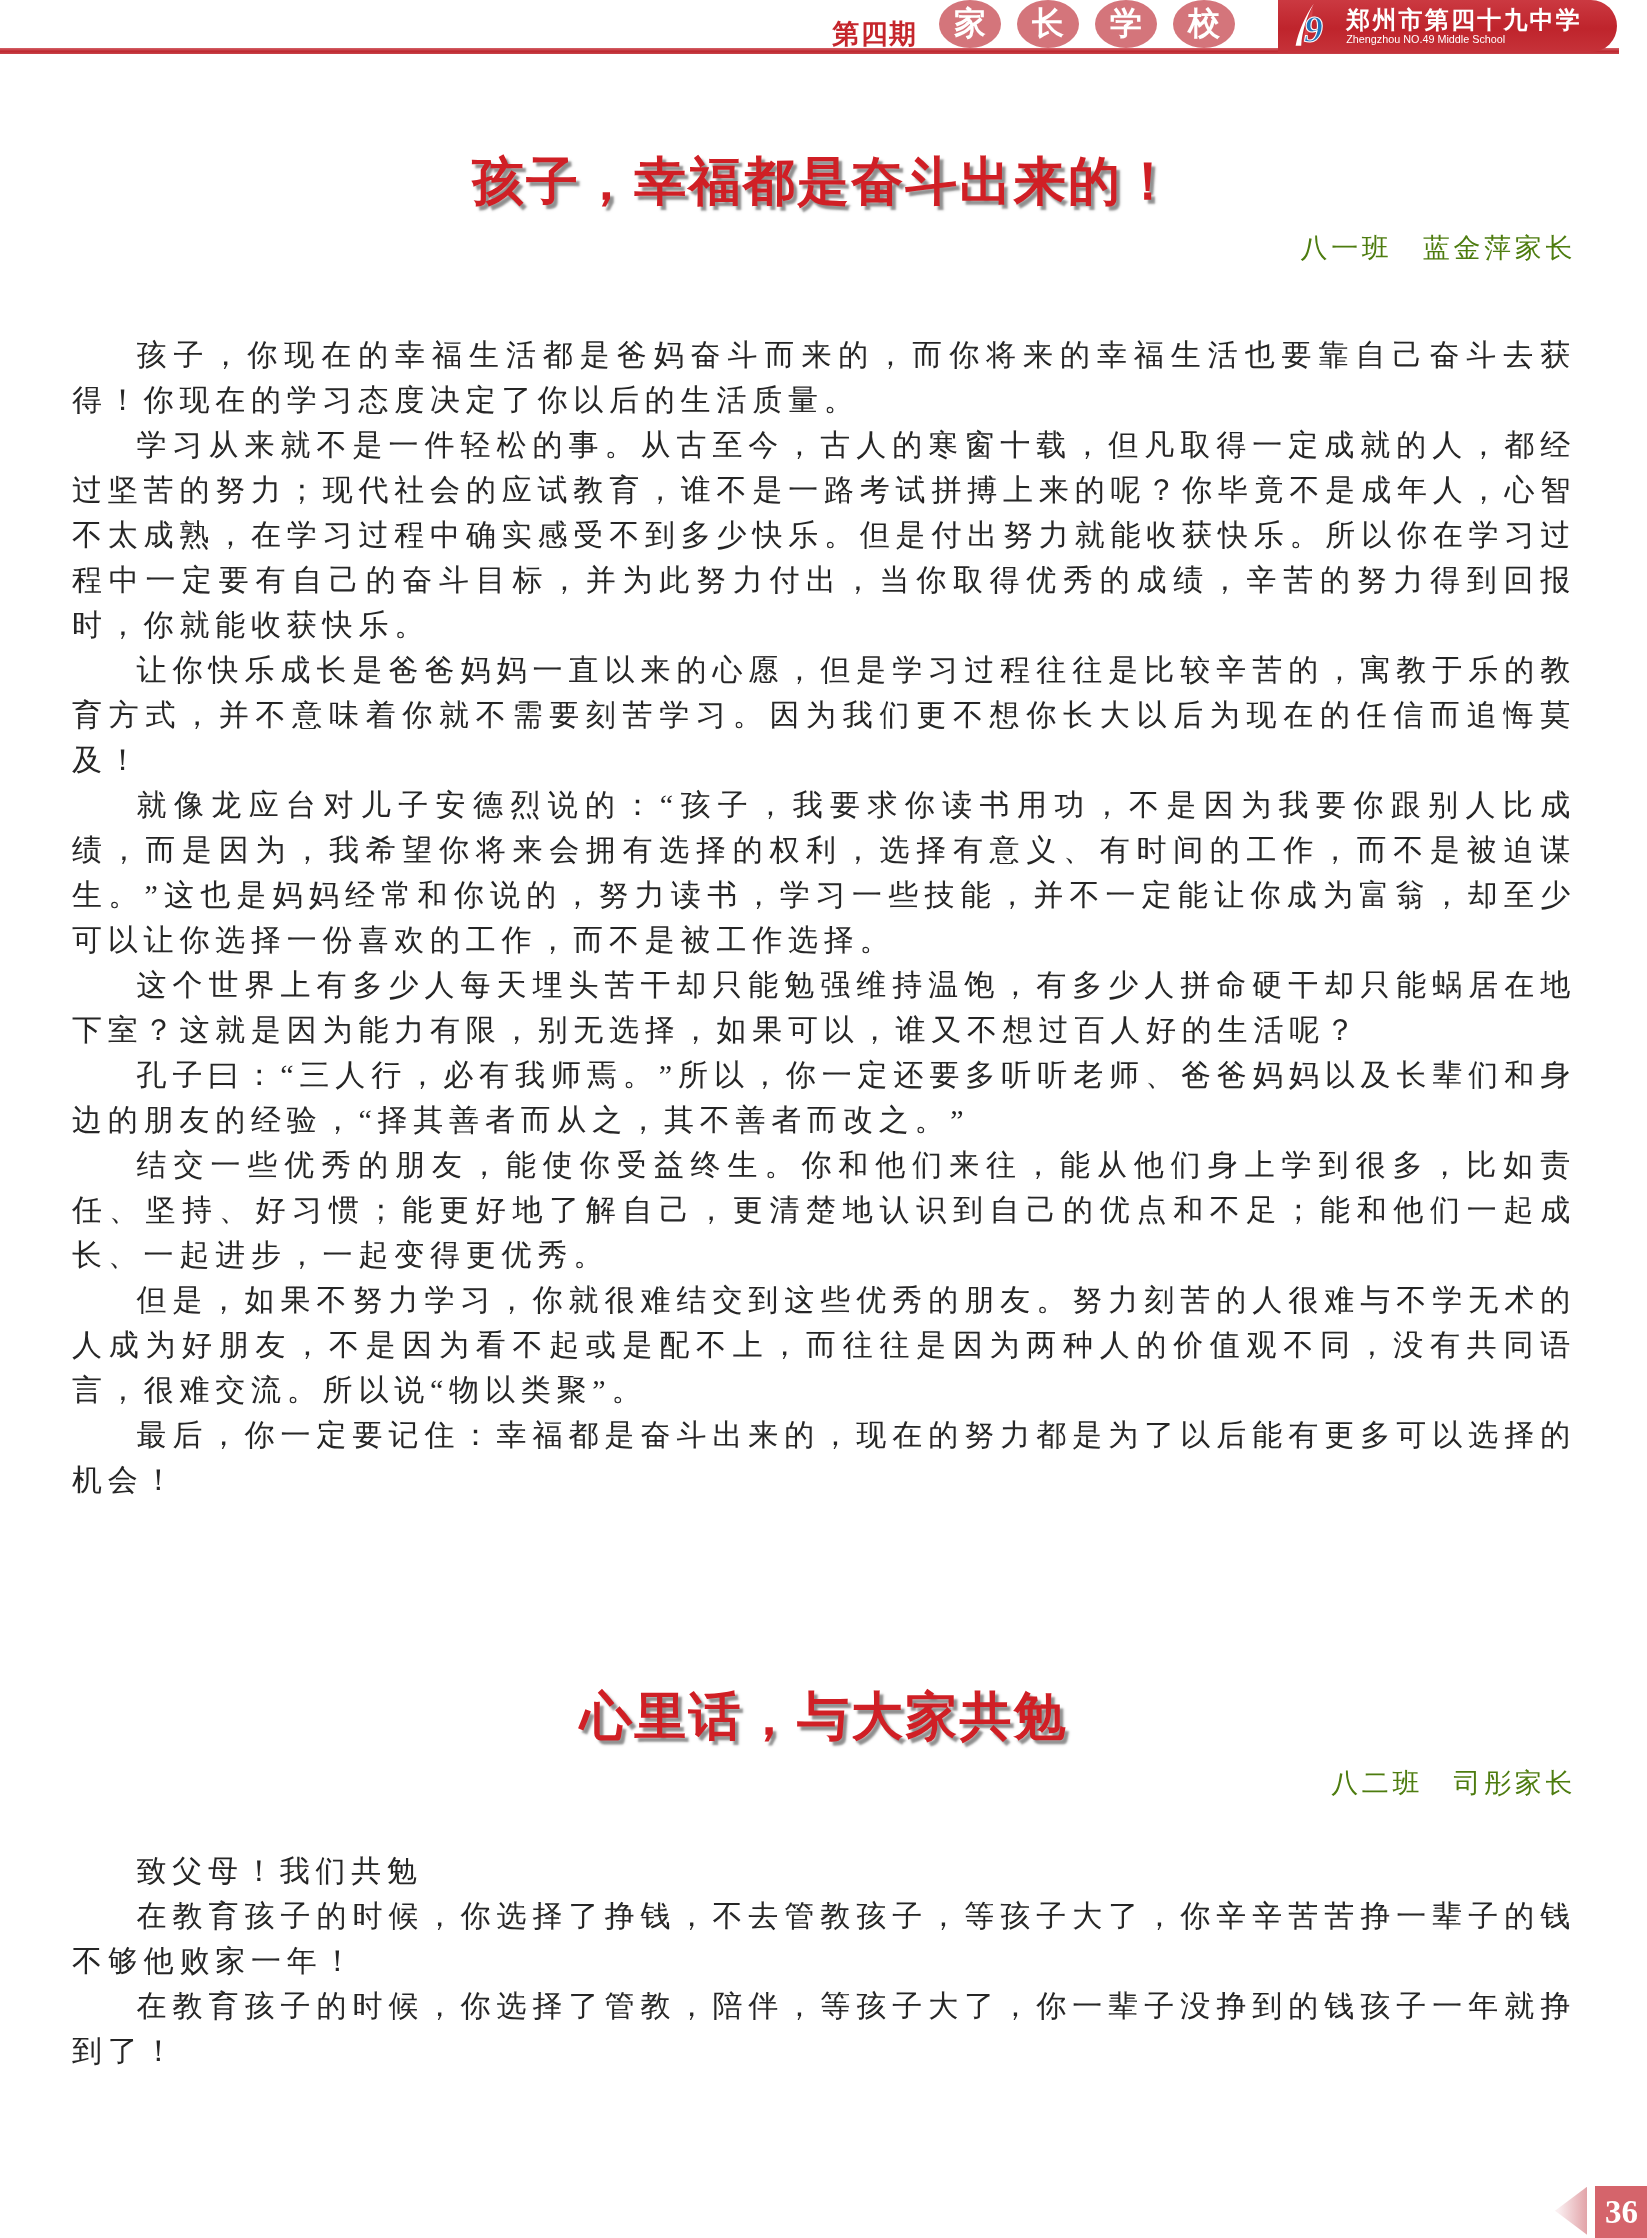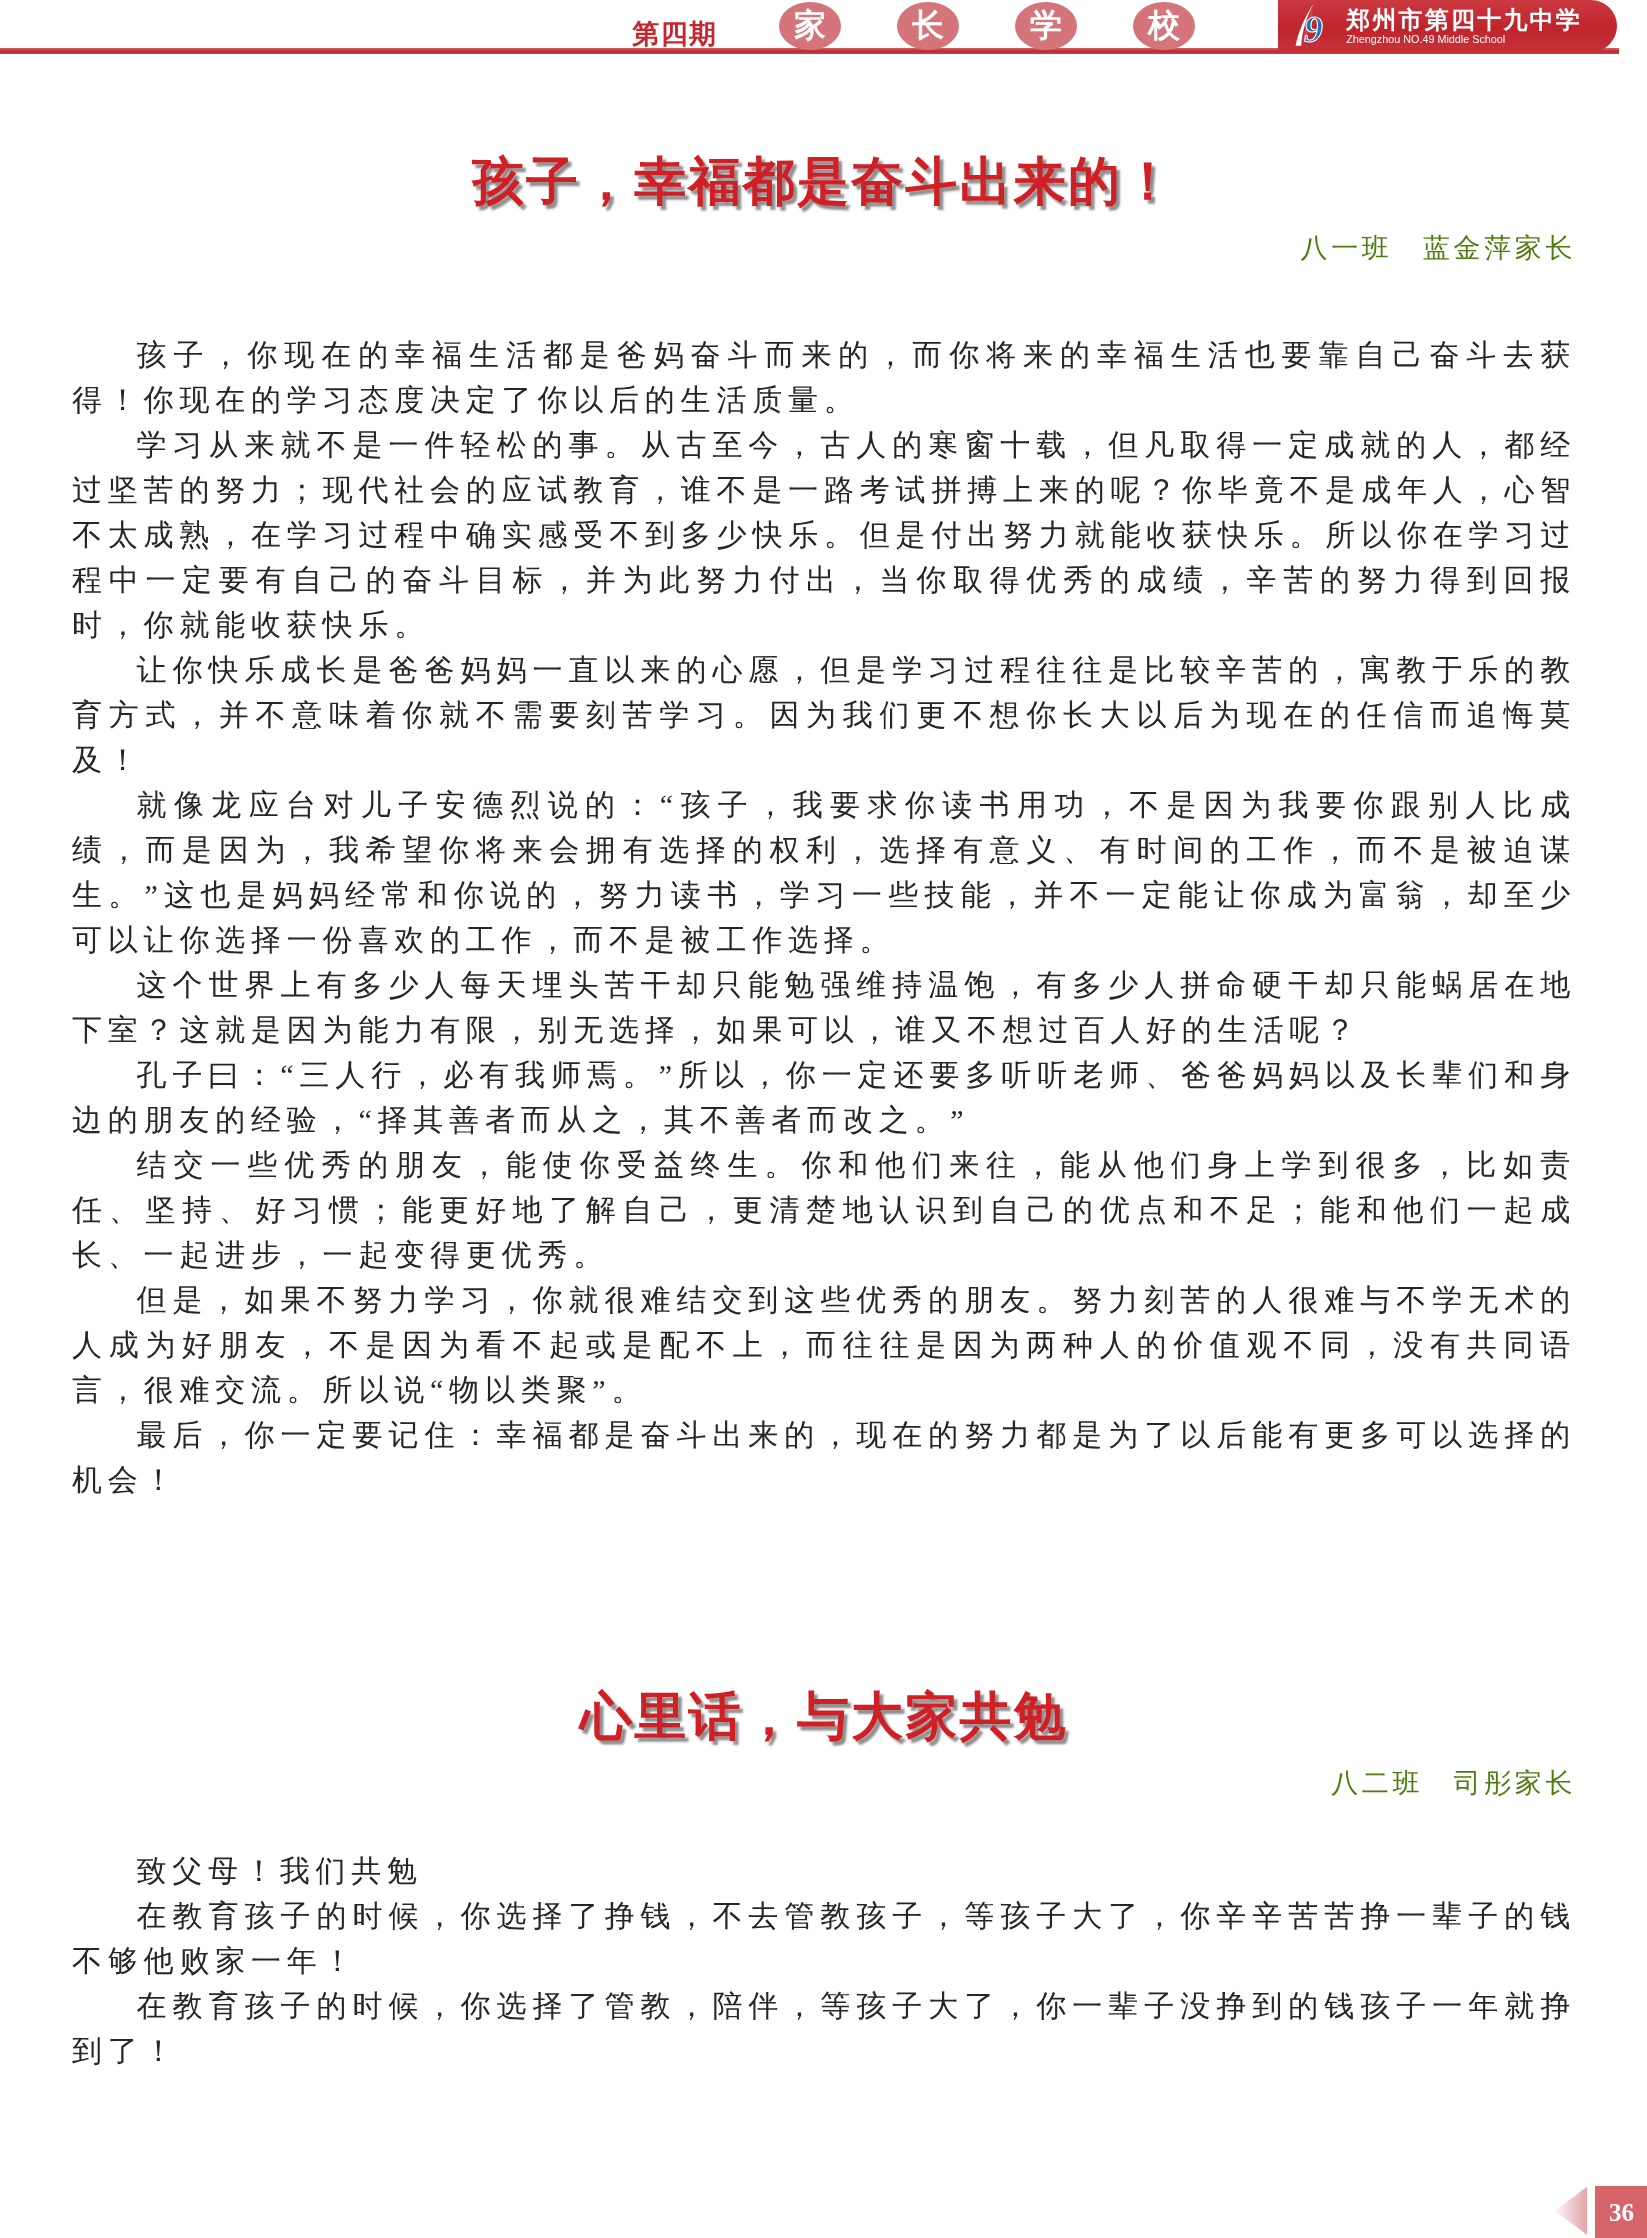--- a/index.html
+++ b/index.html
@@ -7,21 +7,21 @@
     position:relative;width:1648px;height:2239px;background:#ffffff;overflow:hidden;
     font-family:"Liberation Serif",serif;
   }
   
   .header-rule{
     position:absolute;left:0;top:48px;width:1619px;height:5.8px;
     background:linear-gradient(180deg,#d46268 0%,#bf2830 55%,#c8434a 100%);
   }
   .header-bar{
     position:absolute;top:0;right:31px;height:52px;
-    display:flex;align-items:center;z-index:2;gap:40px;
+    display:flex;align-items:flex-start;z-index:2;
   }
   .issue-label{
     color:#c5262c;font-weight:bold;font-size:27px;line-height:27px;
     align-self:flex-end;padding-bottom:4.3px;margin-right:21.6px;
     font-family:"Liberation Sans",sans-serif;letter-spacing:1.4px;
   }
   .badge{
     width:62px;height:48px;border-radius:50%;
     background:radial-gradient(ellipse at 50% 40%,#dd8o87 0%,#d4757b 100%);
     background-color:#d4757b;
@@ -62,21 +62,21 @@
   
   .page-corner-triangle{
     position:absolute;right:61px;bottom:4.3px;width:32px;height:48px;
     clip-path:polygon(100% 0,100% 100%,0 50%);
     background:linear-gradient(270deg,#e2a3a8 0%,#faeef0 90%);
   }
   .page-number-badge{
     position:absolute;right:0;bottom:0;width:53px;height:53px;
     background:#d5646b;color:#ffffff;
     display:flex;align-items:center;justify-content:center;
-    font-family:"Liberation Serif",serif;font-weight:bold;font-size:25px;
+    font-family:"Liberation Serif",serif;font-weight:bold;font-size:33px;
   }
 </style>
 </head>
 <body>
 
 <div class="page">
 
   <div class="header-rule"></div>
   <div class="header-bar">
     <div class="issue-label">第四期</div>

